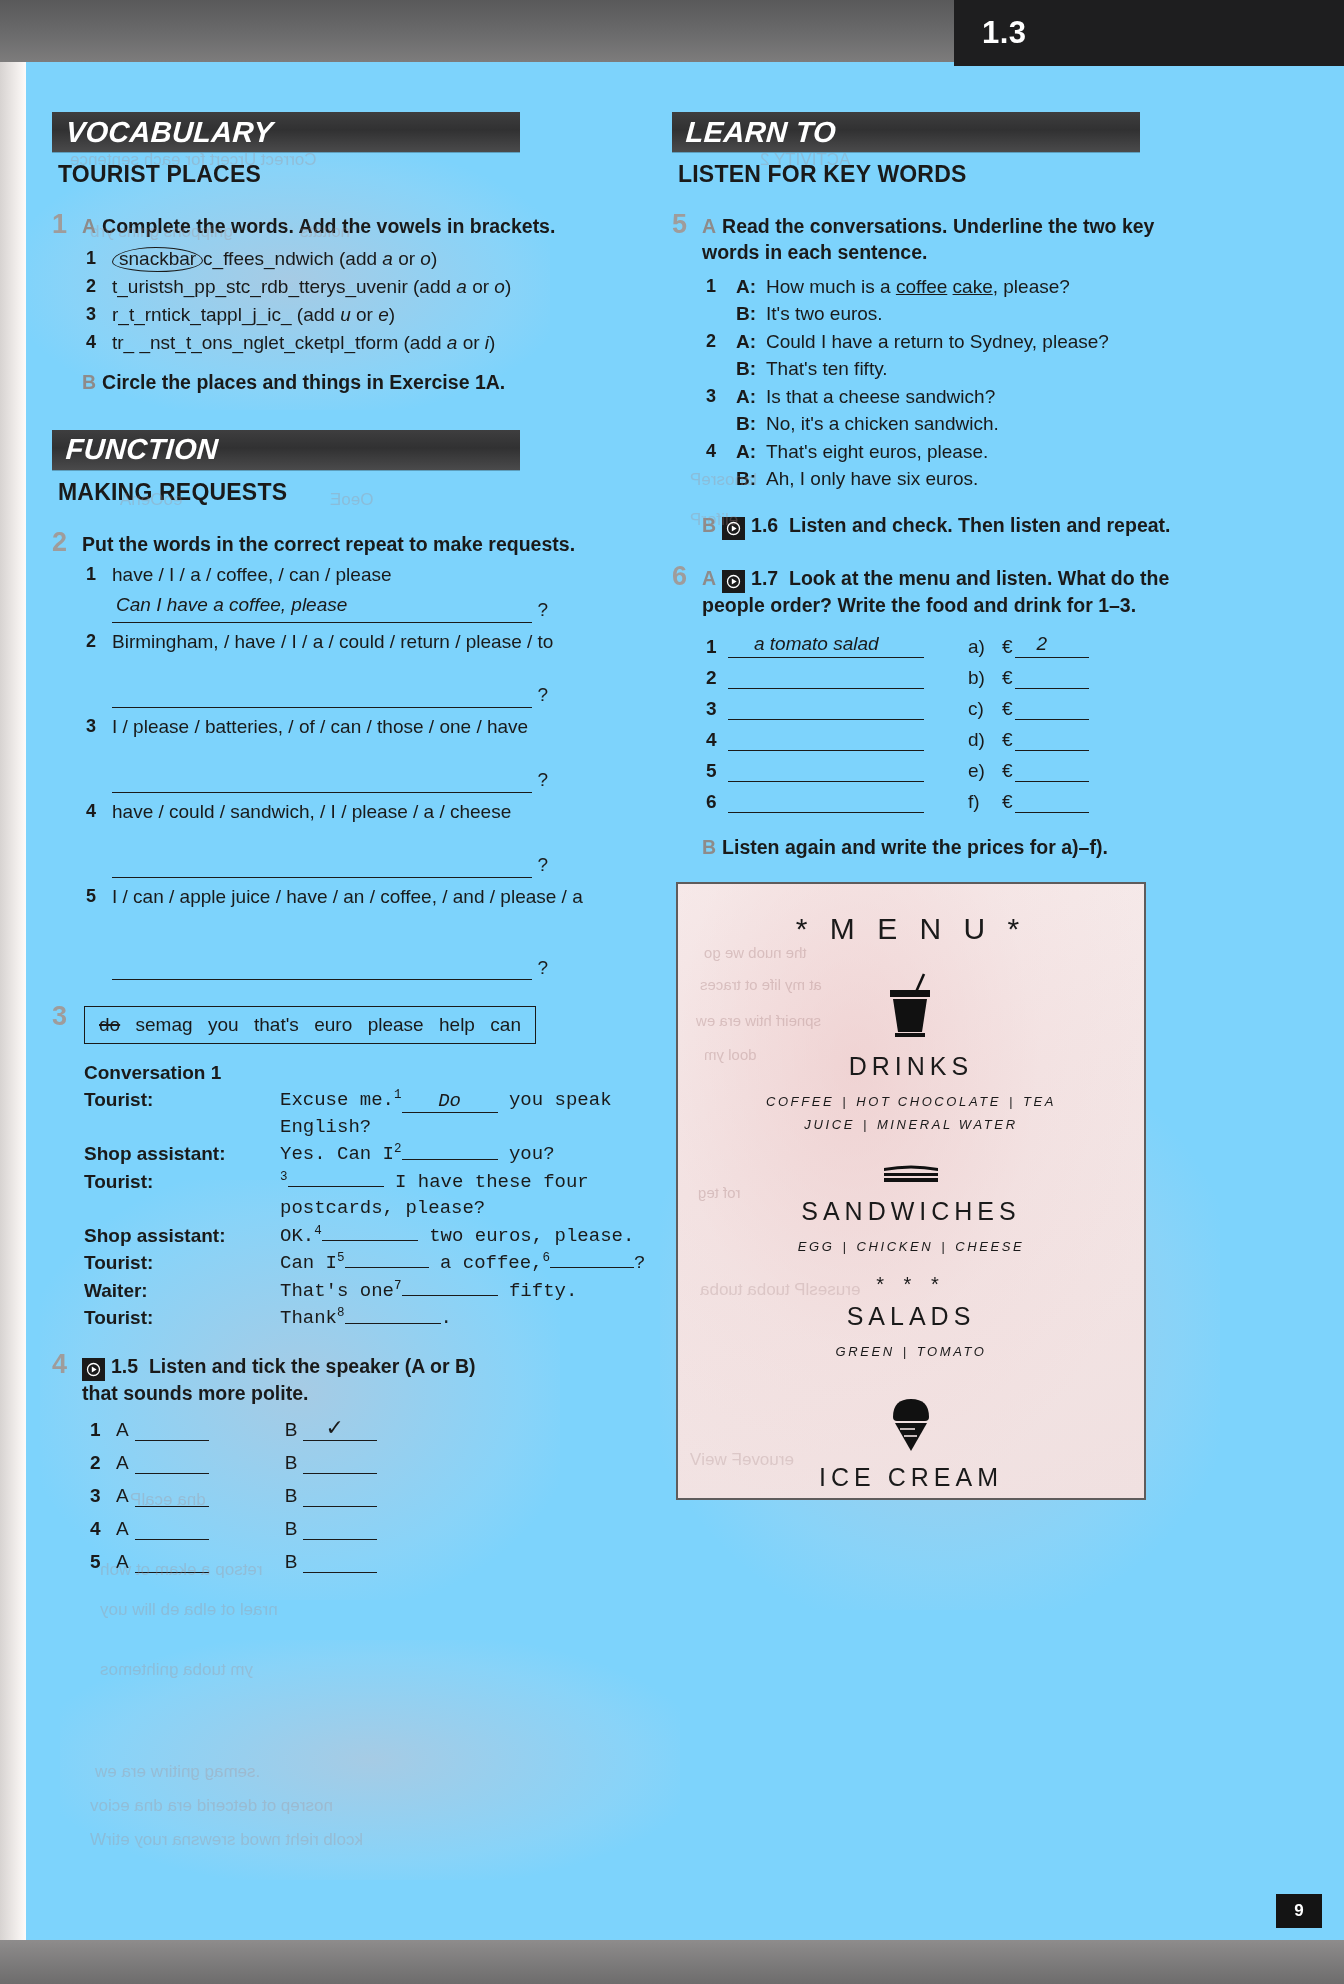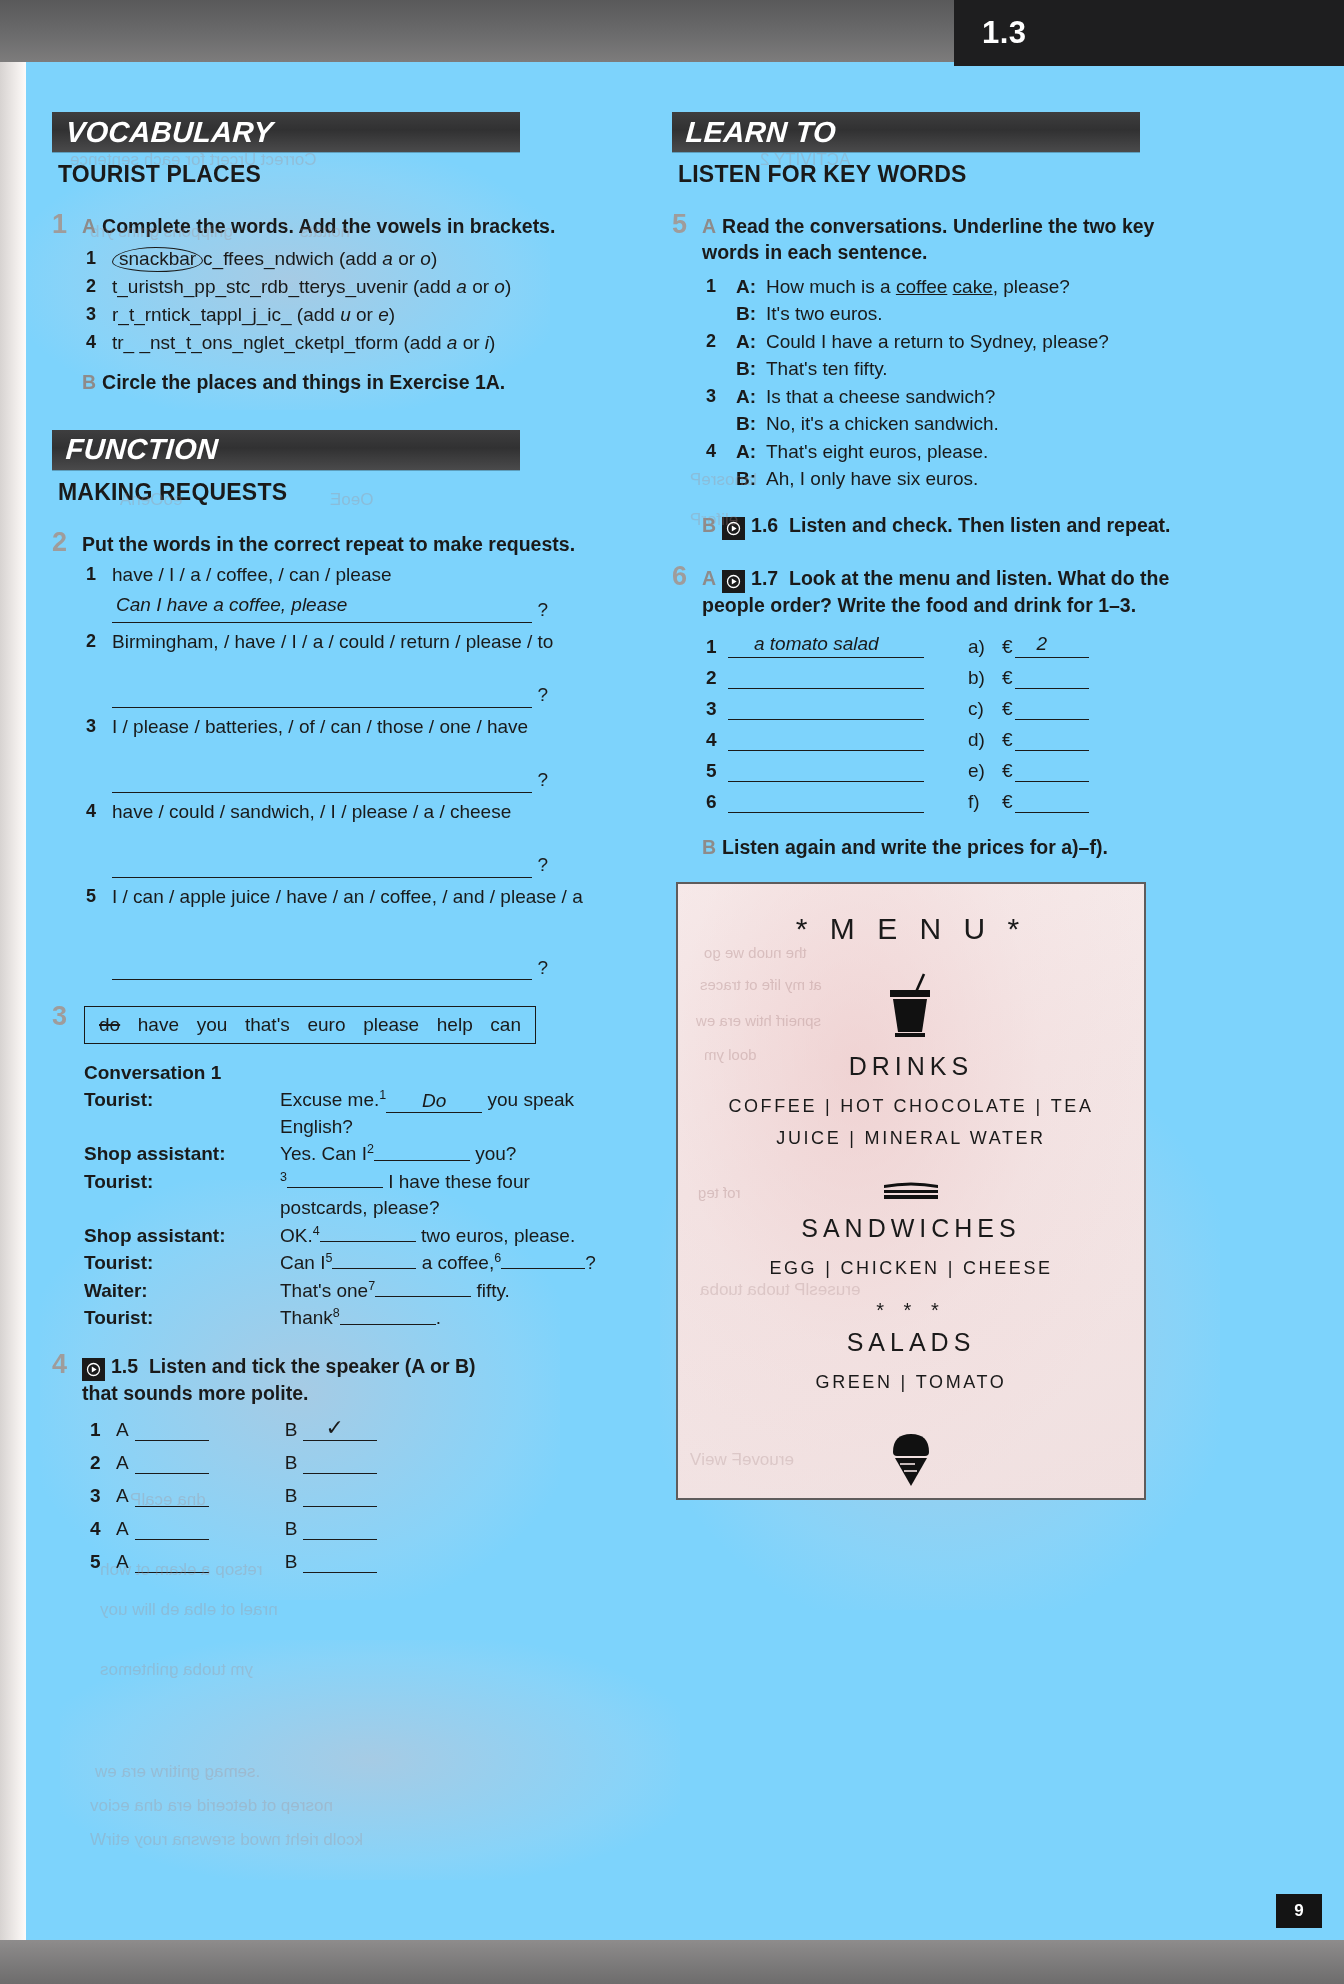--- a/index.html
+++ b/index.html
@@ -214,21 +214,21 @@
   
   .conv-title { font-size: 19px; font-weight: 700; margin: 14px 0 3px 2px; }
   .convrow {
     display: flex;
     font-size: 19px;
     line-height: 1.38;
     margin-bottom: 1px;
     padding-left: 2px;
   }
   .convrow .spk { font-weight: 700; width: 196px; flex: 0 0 196px; }
-  .convrow .utt { flex: 1; }
+  .convrow .utt { flex: 1; font-family: Liberation Mono, monospace; }
   .gap {
     display: inline-block;
     border-bottom: 1.6px solid #1a1a1a;
     min-width: 96px;
     text-align: center;
     font-style: italic;
     line-height: 1.1;
   }
   .gap.short { min-width: 84px; }
   sup.sn { font-size: 12.5px; font-weight: 400; vertical-align: super; }
@@ -337,24 +337,25 @@
     letter-spacing: 7px;
     margin-bottom: 24px;
   }
   .menu-heading {
     font-size: 25px;
     letter-spacing: 5px;
     font-weight: 400;
     margin: 8px 0 10px 0;
   }
   .menu-items {
-    font-size: 18px;
+    font-size: 13px;
     letter-spacing: 2.6px;
     line-height: 1.75;
     font-weight: 400;
+    font-style: italic;
   }
   .menu-items .sep { padding: 0 8px; }
   .menu-sep-stars {
     font-size: 20px;
     letter-spacing: 7px;
     margin: 14px 0 6px 0;
   }
   .menu-icon { margin: 6px auto 2px auto; }
   .menu-ghost {
     position: absolute;
@@ -467,21 +468,21 @@
         </ol>
       </div>
     </div>
 
     <div class="ex" style="margin-top:26px;">
       <div class="exnum">3</div>
       <div class="exbody">
 
         <div class="wordbox">
           <span class="w strike">do</span>
-          <span class="w">have</span>
+          <span class="w">semag</span>
           <span class="w">you</span>
           <span class="w">that's</span>
           <span class="w">euro</span>
           <span class="w">please</span>
           <span class="w">help</span>
           <span class="w">can</span>
         </div>
 
         <div class="conv-title">Conversation 1</div>
 

